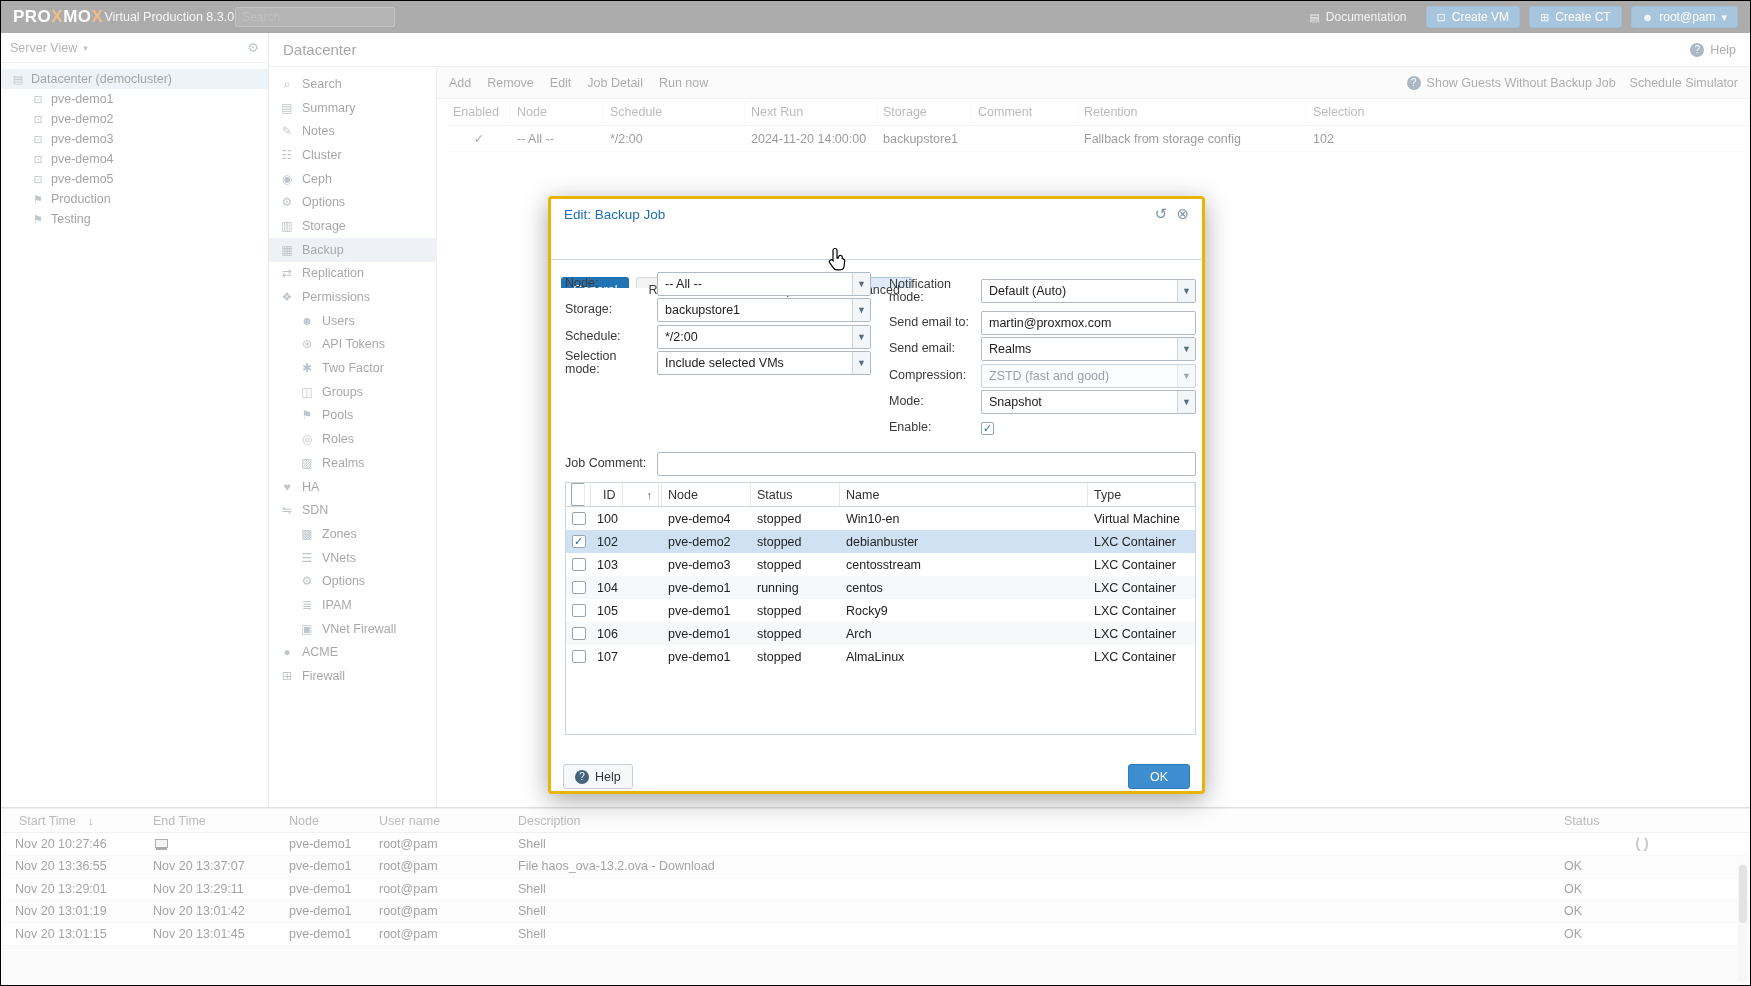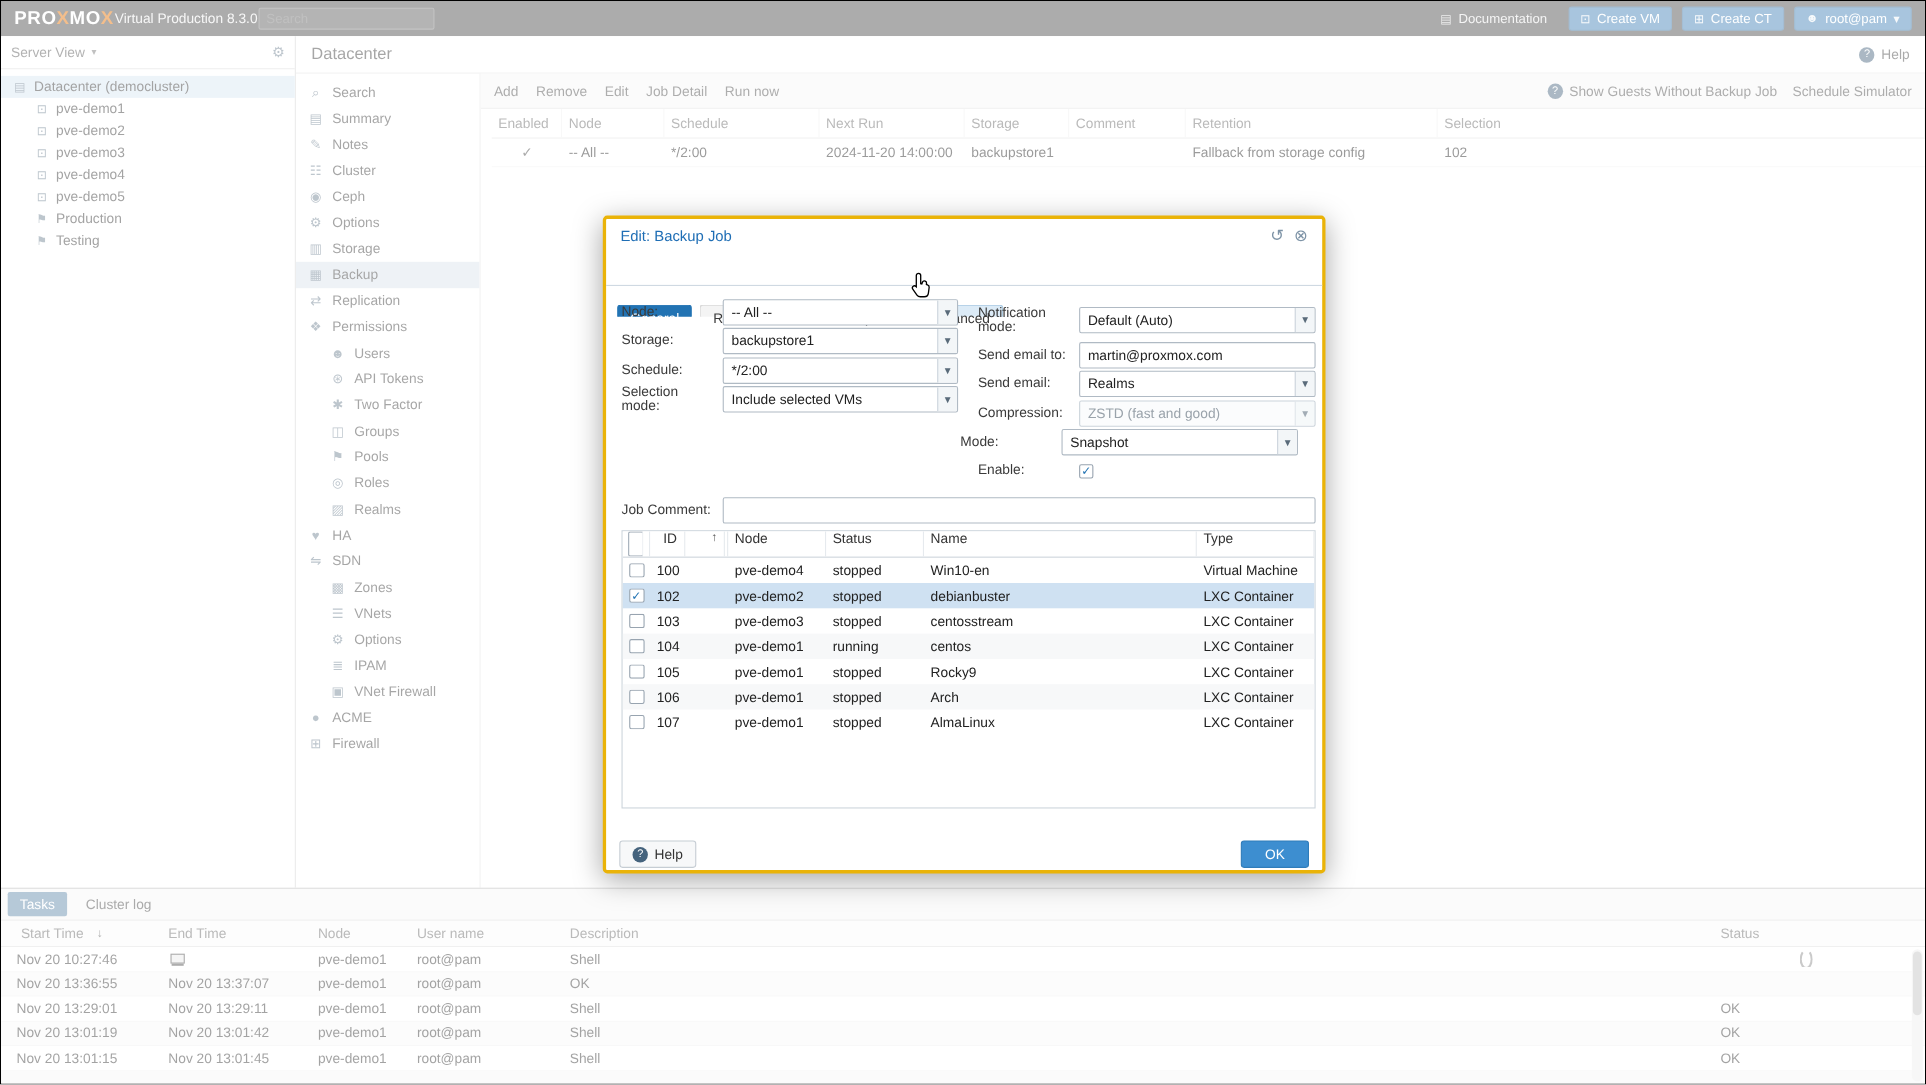--- a/index.html
+++ b/index.html
@@ -91,21 +91,21 @@
   .fld .arrow{position:absolute;right:0;top:0;bottom:0;width:18px;border-left:1px solid #ccd4dc;background:#f3f6f8;display:flex;align-items:center;justify-content:center;color:#5a6b7a;font-size:9px;cursor:pointer;}
   .fld input{border:none;outline:none;width:100%;font-size:12.5px;color:#222;font-family:inherit;background:transparent;}
   .fld.disabled{color:#9aa3ab;border-color:#ccd4db;background:#fbfcfd;}
   .fld.disabled .arrow{opacity:.55;}
   .cbx{width:13px;height:13px;border:1px solid #98a4b0;background:#fff;display:inline-flex;align-items:center;justify-content:center;font-size:11px;color:#2273b3;border-radius:2px;cursor:pointer;}
   .cbx.checked::after{content:"✓";}
 
   .ggrid{position:absolute;left:14px;top:222px;width:631px;height:253px;border:1px solid #cdd5dc;background:#fff;overflow:hidden;}
   .growt{display:grid;grid-template-columns:25px 71px 89px 89px 248px 1fr;align-items:center;}
   .ghdr{height:24px;border-bottom:1px solid #cdd5dc;color:#333;font-size:12.5px;background:#fff;}
-  .ghdr span{padding:0 6px;height:100%;display:flex;align-items:flex-start;gap:18px;border-right:1px solid #e6eaee;}
+  .ghdr span{padding:0 6px;height:100%;display:flex;align-items:center;gap:18px;border-right:1px solid #e6eaee;}
   .grow{height:23px;color:#222;font-size:12.5px;cursor:pointer;}
   .grow:nth-child(even){background:#f7f8f9;}
   .grow.selected{background:#cfe1f2;}
   .grow span{padding:0 6px;overflow:hidden;white-space:nowrap;}
   .gcb{display:flex;justify-content:center;}
   .sortarrow{color:#555;font-size:11px;}
 
   .m-footer{position:absolute;left:12px;right:12px;bottom:7px;display:flex;align-items:center;}
   .helpbtn{display:inline-flex;gap:6px;align-items:center;border:1px solid #c6cdd4;background:#f7f8f9;border-radius:3px;height:25px;padding:0 11px;color:#333;font-size:12.5px;cursor:pointer;}
   .okbtn{margin-left:auto;background:#3d8ed0;border:1px solid #2f7cba;color:#fff;height:25px;width:62px;border-radius:3px;font-size:12.5px;cursor:pointer;}
@@ -339,24 +339,20 @@
               <span>Fallback from storage config</span>
               <span>102</span>
             </div>
           </div>
         </div>
       </div>
     </section>
   </div>
 
   <div class="bottom">
-    <div class="btabs">
-      <span class="btab active">Tasks</span>
-      <span class="btab">Cluster log</span>
-    </div>
     <div class="lrowt lhdr">
       <span>
           <span>Start Time</span>
           <span class="sortarrow">↓</span>
         </span>
       <span>End Time</span>
       <span>Node</span>
       <span>User name</span>
       <span>Description</span>
       <span>Status</span>
@@ -368,20 +364,21 @@
         <span>pve-demo1</span>
         <span>root@pam</span>
         <span>Shell</span>
         <span><span class="spinner"></span></span>
       </div>
       <div class="lrowt lrow">
         <span>Nov 20 13:36:55</span>
         <span>Nov 20 13:37:07</span>
         <span>pve-demo1</span>
         <span>root@pam</span>
+        <span>File haos_ova-13.2.ova - Download</span>
         <span>OK</span>
       </div>
       <div class="lrowt lrow">
         <span>Nov 20 13:29:01</span>
         <span>Nov 20 13:29:11</span>
         <span>pve-demo1</span>
         <span>root@pam</span>
         <span>Shell</span>
         <span>OK</span>
       </div>
@@ -475,21 +472,21 @@
             <span class="arrow">▼</span>
           </div>
       </div>
       <div class="frow" style="left:338px;top:104px;width:307px">
         <span class="flabel">Compression:</span>
         <div class="fld disabled" style="width:215px">
             <span>ZSTD (fast and good)</span>
             <span class="arrow">▼</span>
           </div>
       </div>
-      <div class="frow" style="left:322px;top:130px;width:307px">
+      <div class="frow" style="left:338px;top:130px;width:307px">
         <span class="flabel">Mode:</span>
         <div class="fld" style="width:215px">
             <span>Snapshot</span>
             <span class="arrow">▼</span>
           </div>
       </div>
       <div class="frow" style="left:338px;top:156px;width:307px">
         <span class="flabel">Enable:</span>
         <span class="cbx checked"></span>
       </div>

